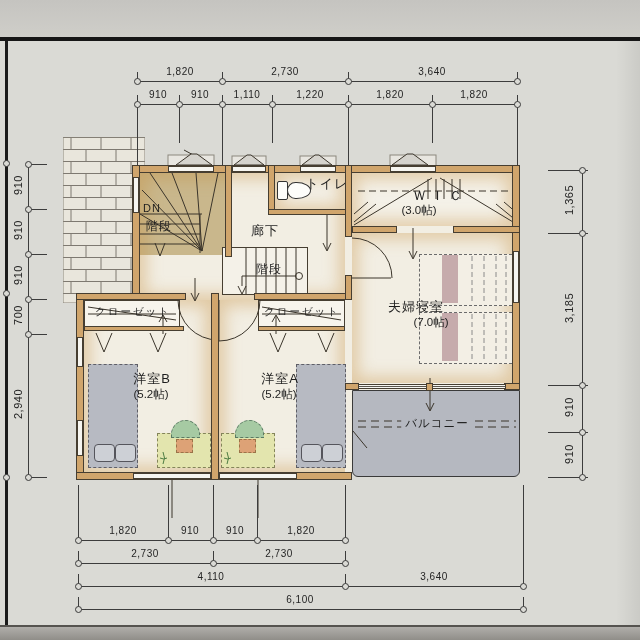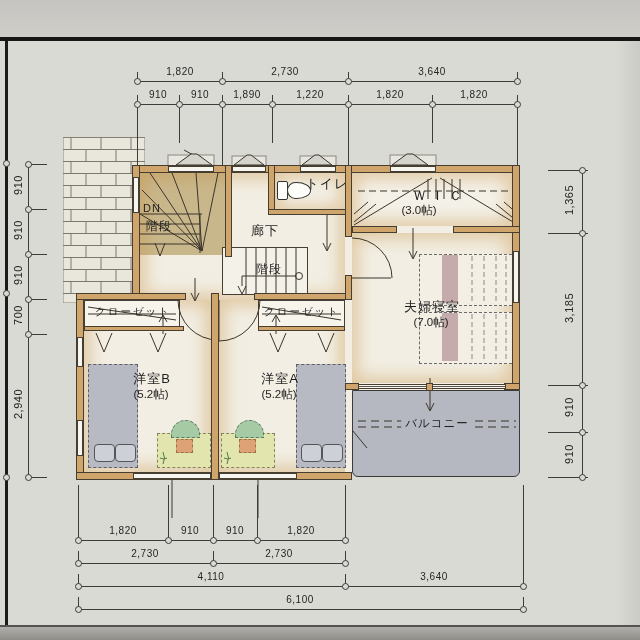--- a/index.html
+++ b/index.html
@@ -148,30 +148,30 @@
 <div class="lbl" style="left:265px;top:224px">廊下</div>
 <div class="lbl" style="left:152px;top:202px;font-size:11px">DN</div>
 <div class="lbl" style="left:159px;top:220px;font-size:12px">階段</div>
 <div class="lbl" style="left:269px;top:263px;font-size:12px">階段</div>
 <div class="lbl" style="left:133px;top:306px;font-size:10.5px;letter-spacing:2px">クローゼット</div>
 <div class="lbl" style="left:302px;top:306px;font-size:10.5px;letter-spacing:2px">クローゼット</div>
 <div class="lbl" style="left:152px;top:372px">洋室B</div>
 <div class="lbl sz" style="left:151px;top:388px">(5.2帖)</div>
 <div class="lbl" style="left:280px;top:372px">洋室A</div>
 <div class="lbl sz" style="left:279px;top:388px">(5.2帖)</div>
-<div class="lbl" style="left:432px;top:300px">夫婦寝室</div>
+<div class="lbl" style="left:416px;top:300px">夫婦寝室</div>
 <div class="lbl sz" style="left:431px;top:316px">(7.0帖)</div>
 <div class="lbl" style="left:437px;top:417px;font-size:11.5px;background:#b5b8c0;padding:0 4px">バルコニー</div>
 
 <div class="dim" style="left:180px;top:66px">1,820</div>
 <div class="dim" style="left:285px;top:66px">2,730</div>
 <div class="dim" style="left:432px;top:66px">3,640</div>
 <div class="dim" style="left:158px;top:89px">910</div>
 <div class="dim" style="left:200px;top:89px">910</div>
-<div class="dim" style="left:247px;top:89px">1,890</div>
+<div class="dim" style="left:247px;top:89px">1,110</div>
 <div class="dim" style="left:310px;top:89px">1,220</div>
 <div class="dim" style="left:390px;top:89px">1,820</div>
 <div class="dim" style="left:474px;top:89px">1,820</div>
 
 <div class="dim" style="left:123px;top:525px">1,820</div>
 <div class="dim" style="left:190px;top:525px">910</div>
 <div class="dim" style="left:235px;top:525px">910</div>
 <div class="dim" style="left:301px;top:525px">1,820</div>
 <div class="dim" style="left:145px;top:548px">2,730</div>
 <div class="dim" style="left:279px;top:548px">2,730</div>

